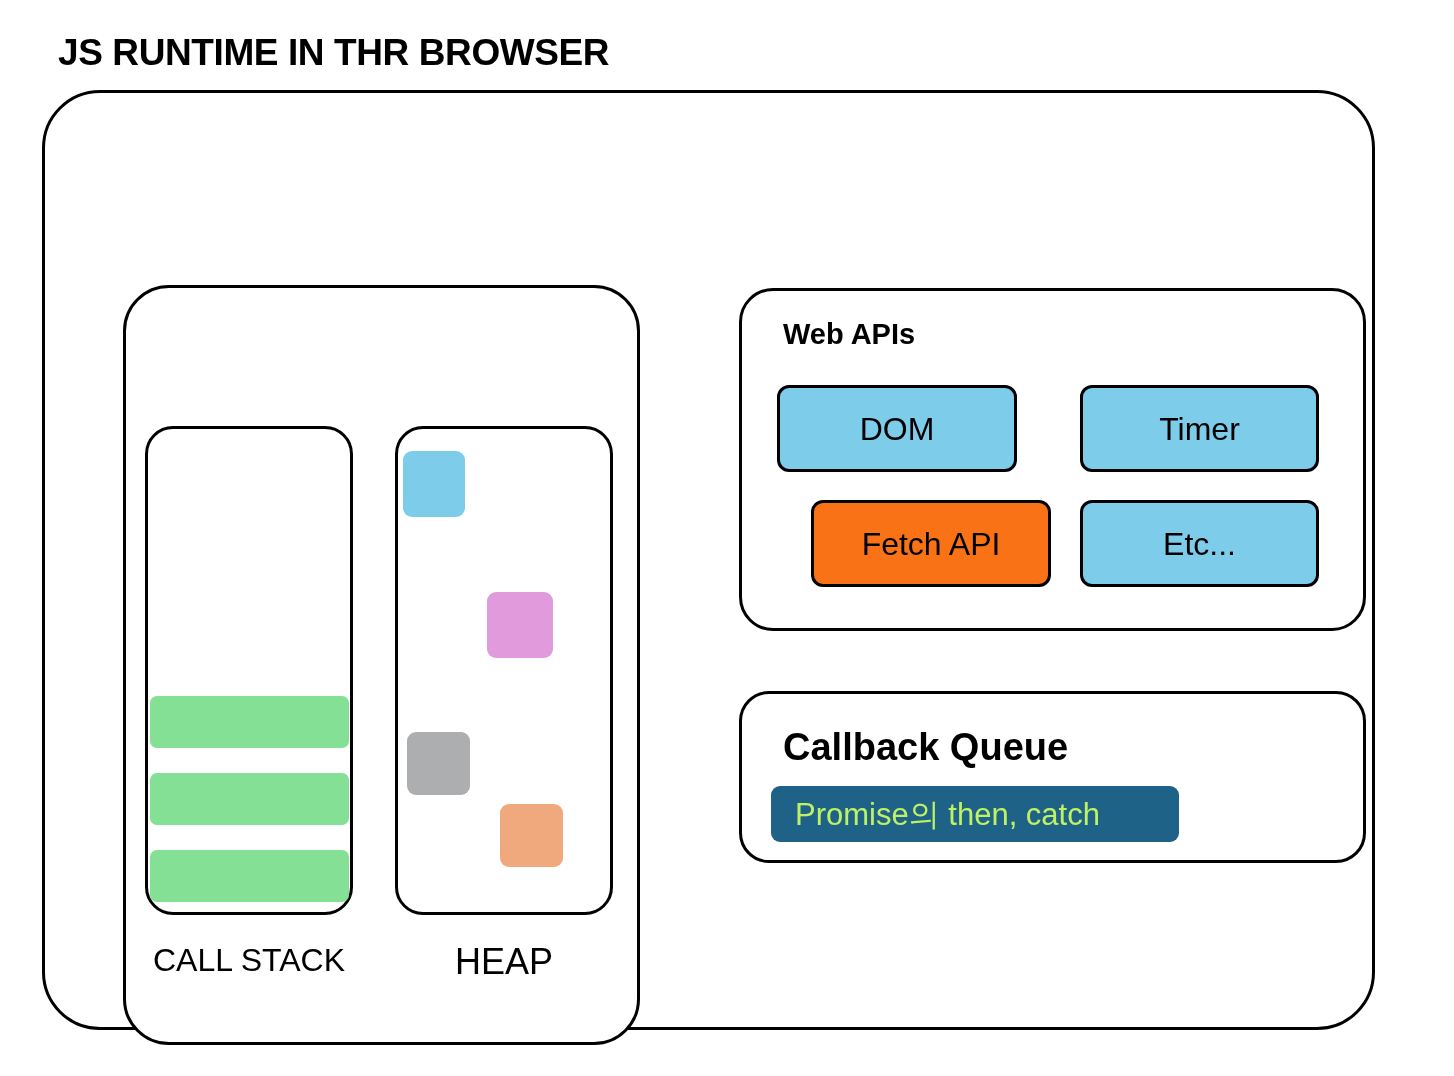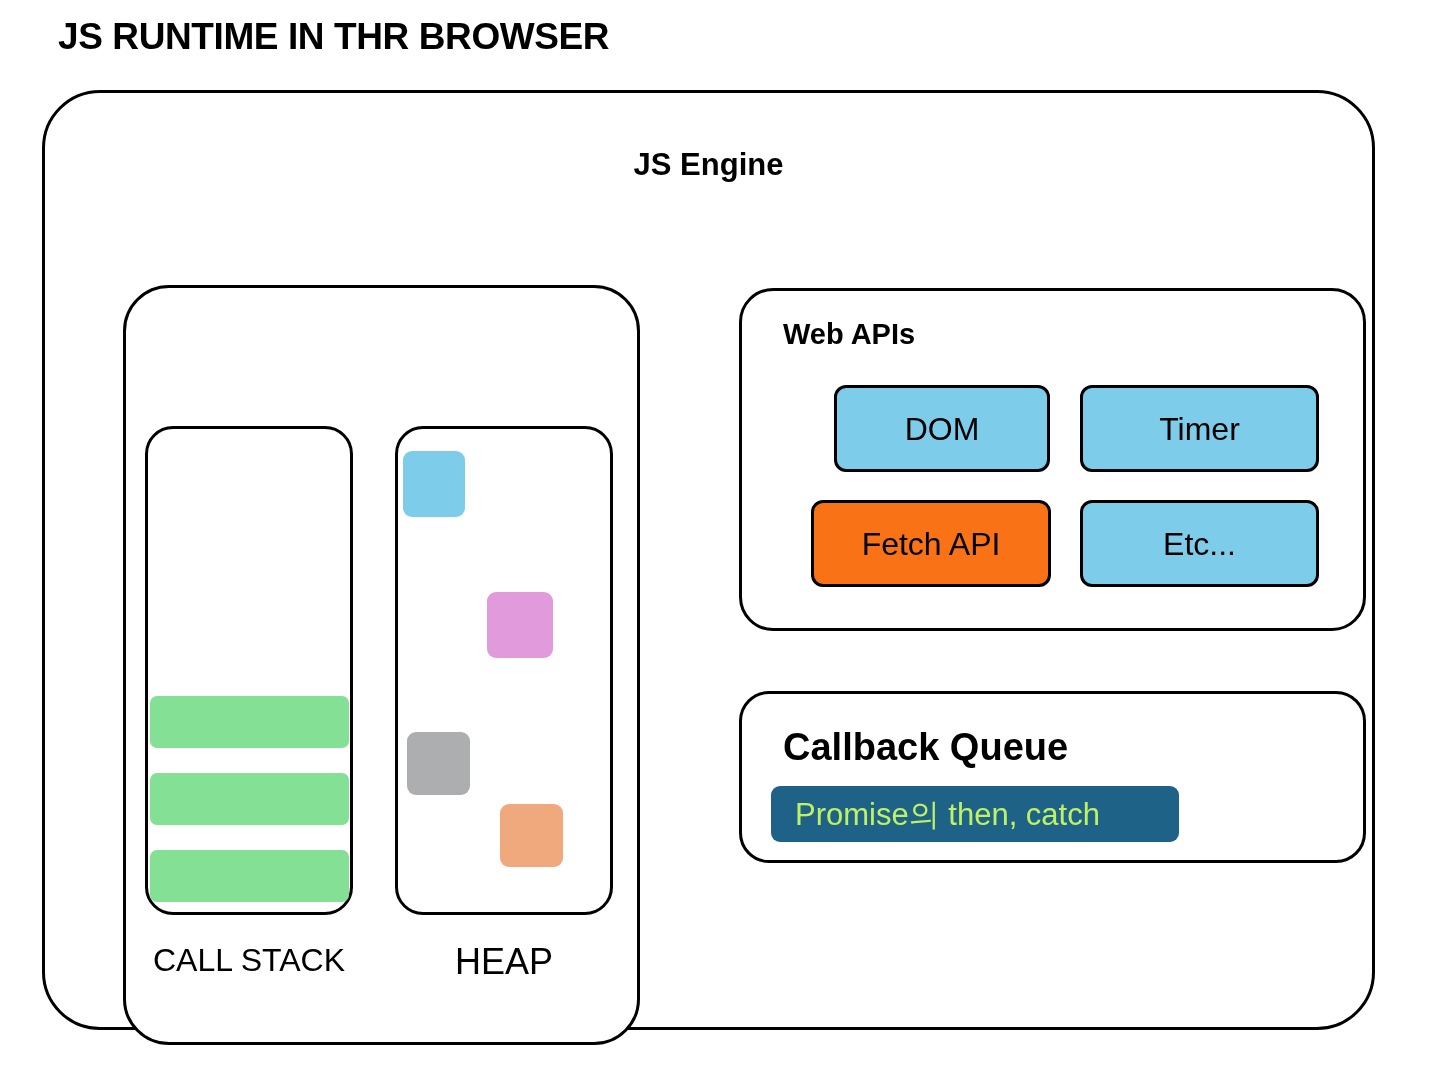--- a/index.html
+++ b/index.html
@@ -18,21 +18,21 @@
   #stage {
     position: relative;
     width: 1454px;
     height: 1076px;
   }
 
   
   #page-title {
     position: absolute;
     left: 58px;
-    top: 18px;
+    top: 34px;
     font-size: 37px;
     font-weight: bold;
     letter-spacing: -0.4px;
     line-height: 1;
     white-space: nowrap;
   }
 
   
   #runtime-container {
     position: absolute;
@@ -160,21 +160,21 @@
     border: 3.5px solid #000000;
     border-radius: 12px;
     box-sizing: border-box;
     display: flex;
     align-items: center;
     justify-content: center;
     font-size: 32px;
     line-height: 1;
     white-space: nowrap;
   }
-  #api-chip-0 { left: 789px;  top: 292px; width: 216px; height: 87px; }
+  #api-chip-0 { left: 732px;  top: 292px; width: 240px; height: 87px; }
   #api-chip-1 { left: 1035px; top: 292px; width: 239px; height: 87px; }
   #api-chip-2 { left: 766px;  top: 407px; width: 240px; height: 87px; }
   #api-chip-3 { left: 1035px; top: 407px; width: 239px; height: 87px; }
 
   
   #callback-queue-panel {
     position: absolute;
     left: 694px;
     top: 598px;
     width: 627px;
@@ -211,21 +211,20 @@
 </head>
 <body>
 
 <div id="stage">
 
   <div id="page-title">JS RUNTIME IN THR BROWSER</div>
 
   <div id="runtime-container">
 
     <div id="js-engine-panel"></div>
-    <div id="js-engine-title">JS Engine</div>
 
     <div id="call-stack-box"></div>
     <div class="stack-frame" id="stack-frame-0" style="background: rgb(132, 224, 148);"></div>
     <div class="stack-frame" id="stack-frame-1" style="background: rgb(132, 224, 148);"></div>
     <div class="stack-frame" id="stack-frame-2" style="background: rgb(132, 224, 148);"></div>
     <div id="call-stack-label">CALL STACK</div>
 
     <div id="heap-box"></div>
     <div class="heap-object" id="heap-object-0" style="background: rgb(125, 204, 234);"></div>
     <div class="heap-object" id="heap-object-1" style="background: rgb(225, 154, 219);"></div>

